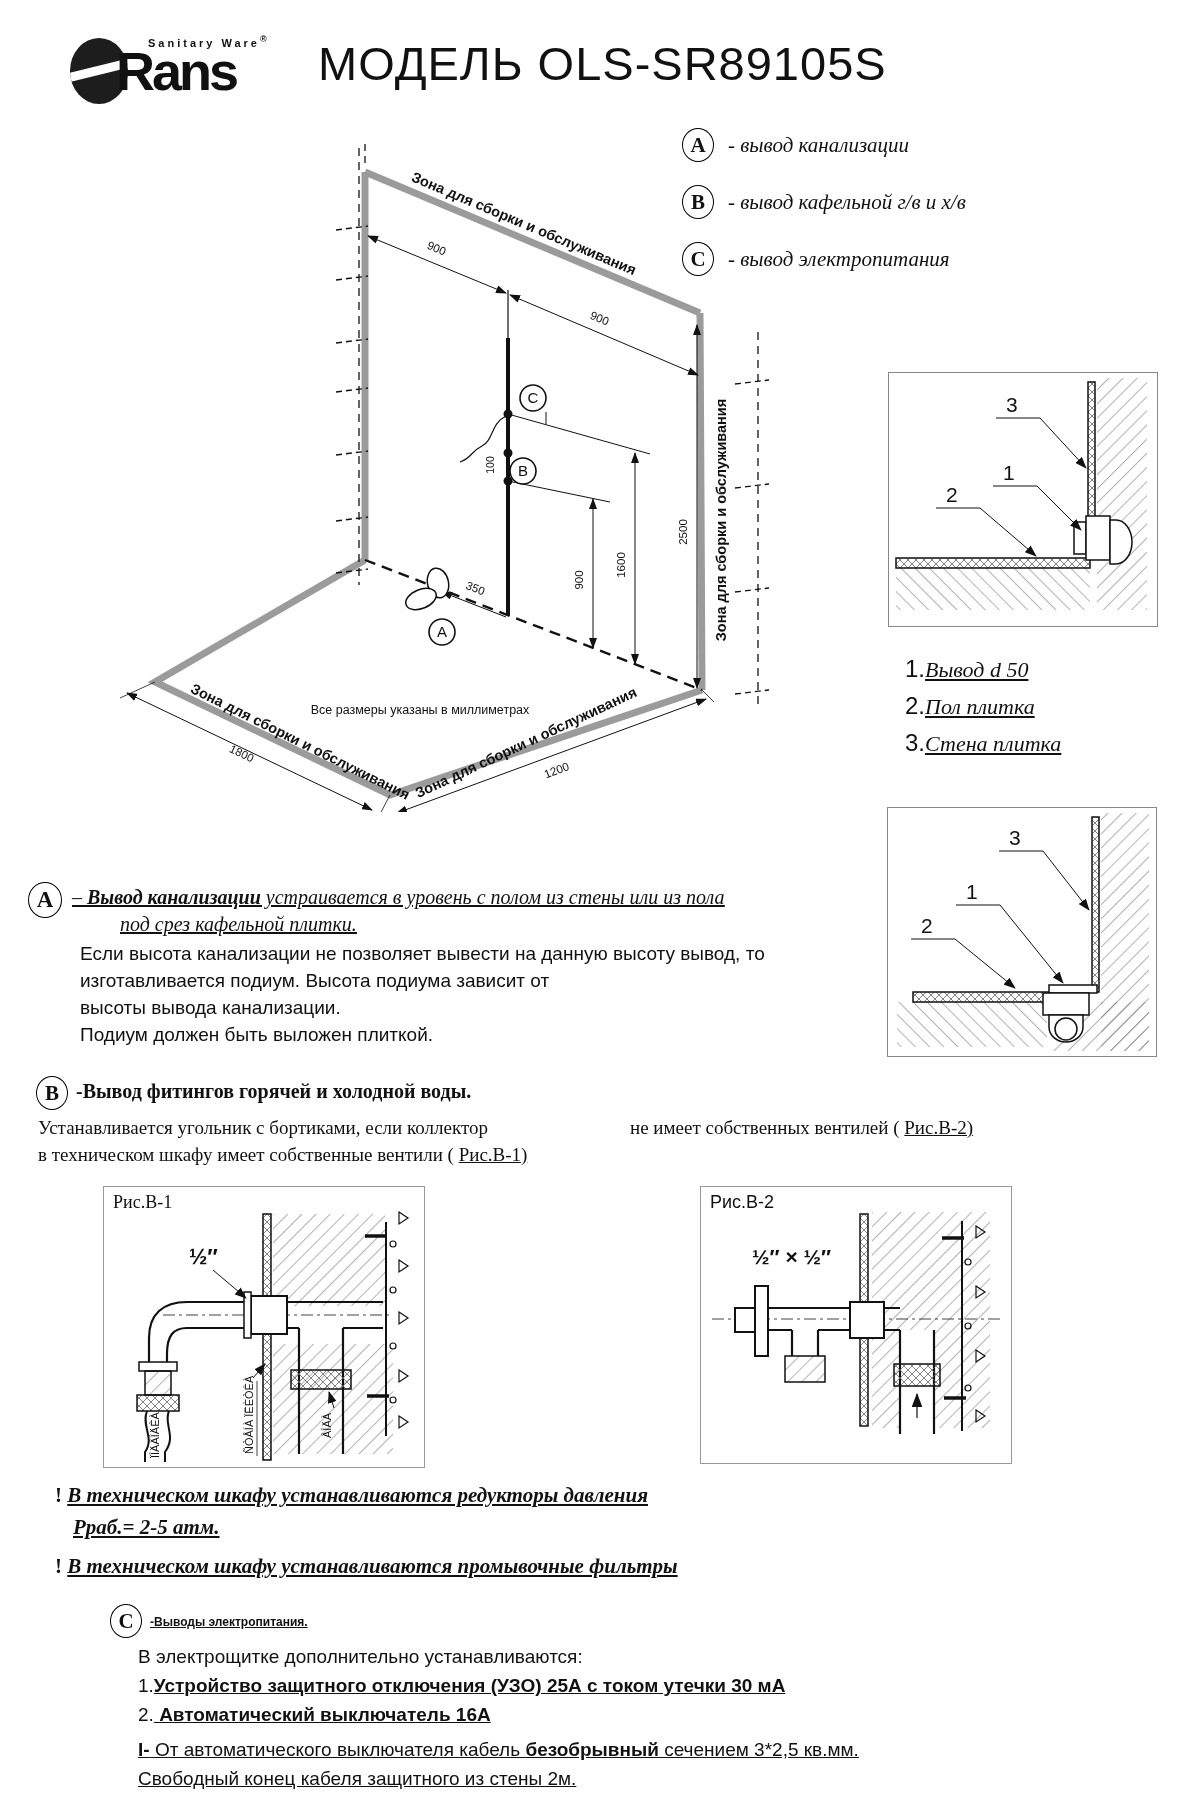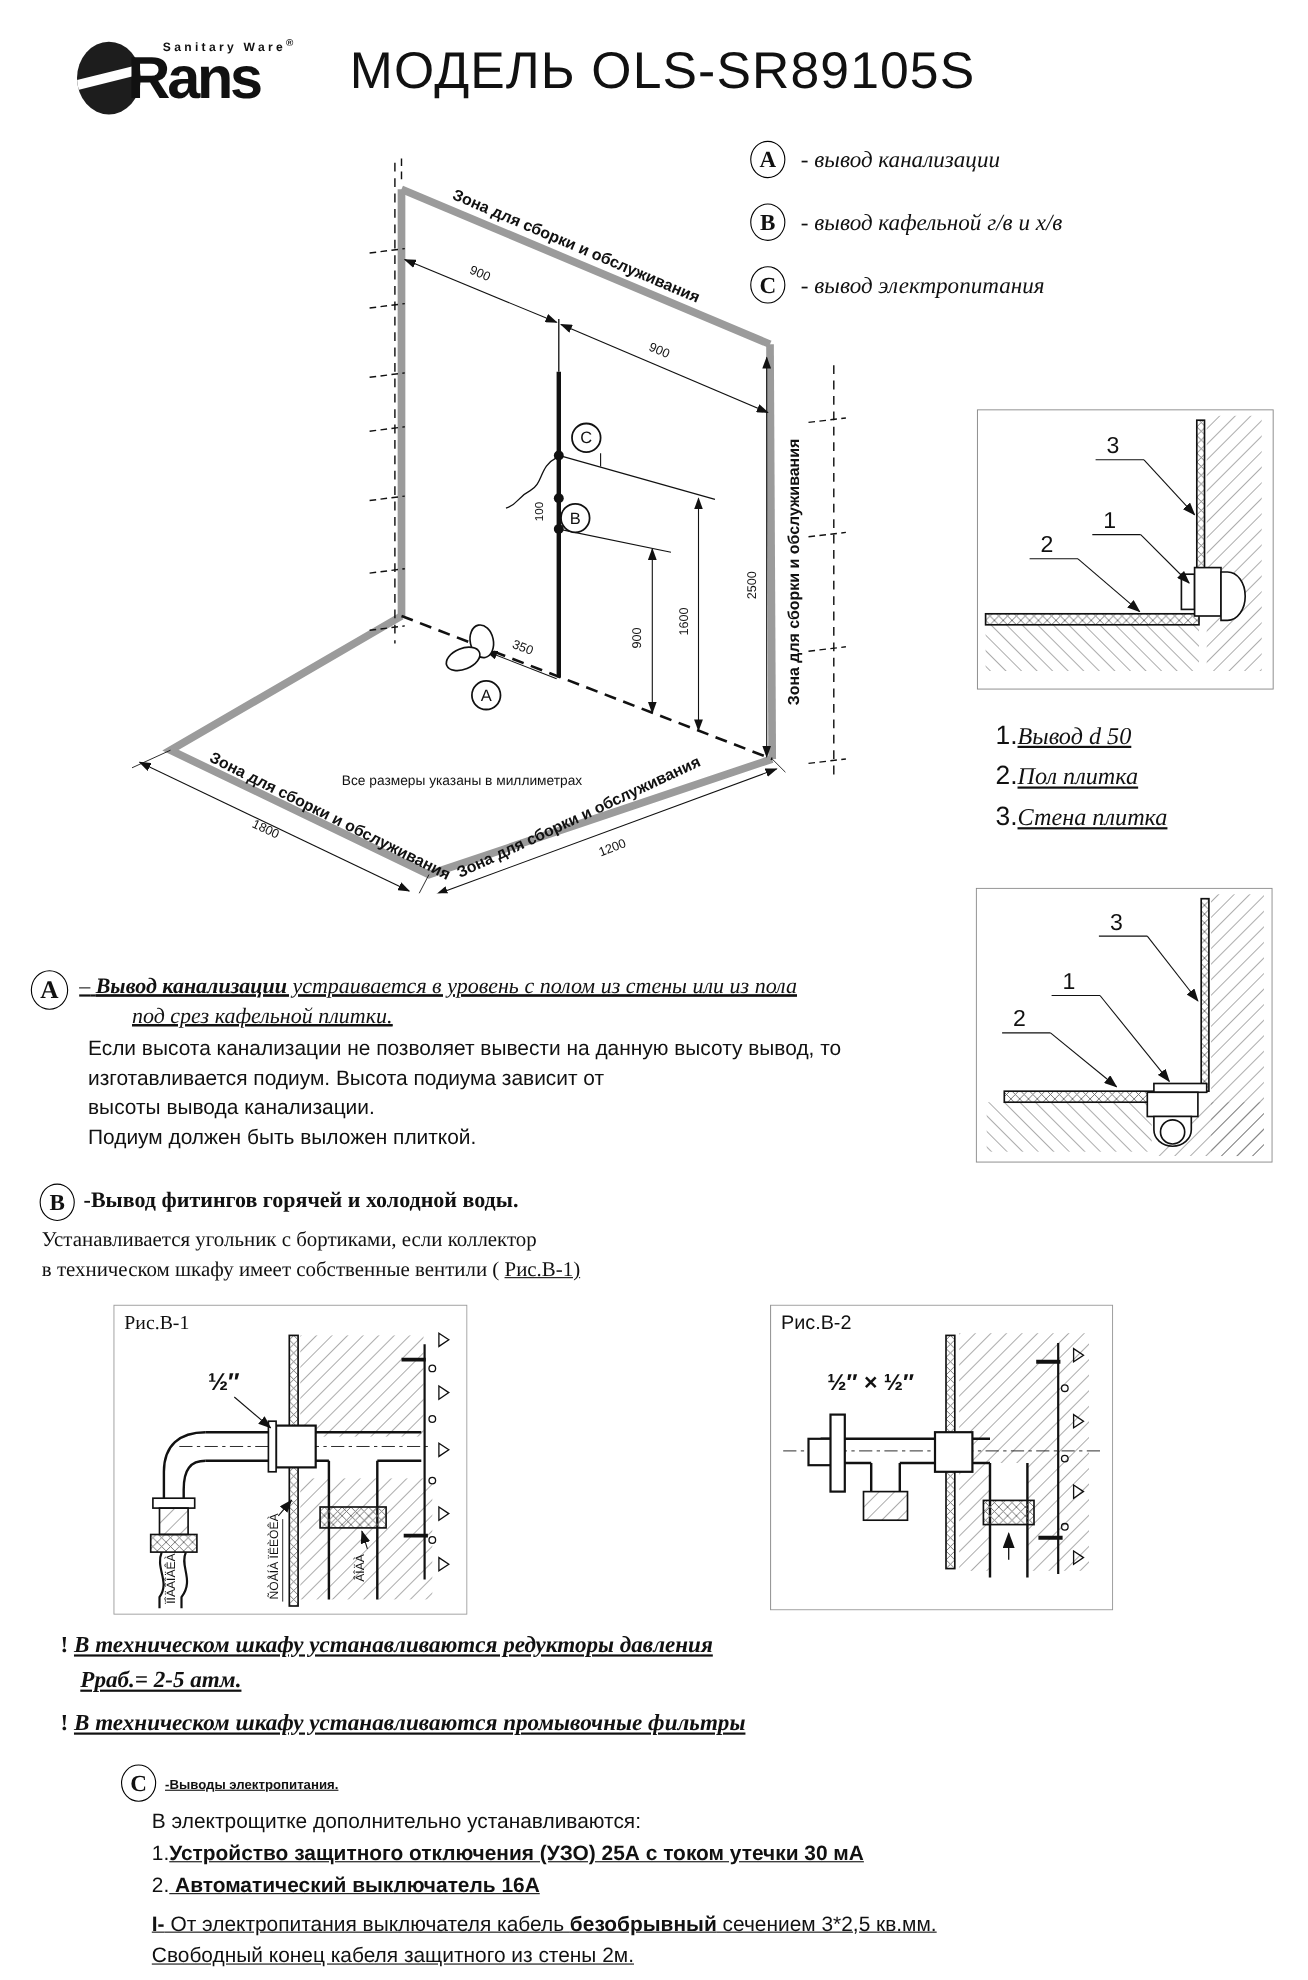--- a/index.html
+++ b/index.html
@@ -261,20 +261,21 @@
 </div>
 
 <div class="abs" style="left:30px;top:1076px;width:1130px;">
   <span class="keyc abs" style="left:6px;top:0;width:30px;height:32px;font-size:21px;">B</span>
   <b class="abs ser" style="left:46px;top:4px;font-size:20px;">-Вывод фитингов горячей и холодной воды.</b>
   <div class="abs btext" style="left:8px;top:38px;width:510px;">
     <div>Устанавливается угольник с бортиками,  если коллектор</div>
     <div><span>в техническом шкафу имеет собственные вентили ( </span><span class="u">Рис.В-1)</span></div>
   </div>
   <div class="abs btext" style="left:600px;top:38px;width:520px;">
+    <div><span>не имеет собственных вентилей ( </span><span class="u">Рис.В-2)</span></div>
   </div>
 </div>
 
 <svg class="abs" style="left:103px;top:1186px;" width="322" height="282" viewBox="0 0 322 282">
   <defs>
     <pattern id="hw3" width="10" height="10" patternUnits="userSpaceOnUse" patternTransform="rotate(45)">
         <line x1="0" y1="0" x2="0" y2="10" stroke="#666" stroke-width="1"></line>
       </pattern>
     <pattern id="tx3" width="8" height="8" patternUnits="userSpaceOnUse">
         <path d="M0,0 L8,8 M8,0 L0,8" stroke="#666" stroke-width="0.8"></path>
@@ -412,16 +413,16 @@
   <div class="warn" style="margin-top:14px;"><span style="text-decoration:none;font-style:normal;">!</span> <span class="u">В техническом шкафу устанавливаются промывочные фильтры</span></div>
 </div>
 
 <div class="abs" style="left:110px;top:1604px;width:1000px;">
   <span class="keyc abs" style="left:0;top:0;width:30px;height:32px;font-size:21px;">C</span>
   <b class="abs ctext u" style="left:40px;top:4px;font-size:12px;">-Выводы электропитания.</b>
   <div class="abs ctext" style="left:28px;top:38px;width:960px;">
     <div>В электрощитке дополнительно устанавливаются:</div>
     <div><span>1.</span><b class="u">Устройство защитного отключения (УЗО)  25А с током  утечки 30 мА</b></div>
     <div><span>2.</span><b class="u"> Автоматический выключатель 16А</b></div>
-    <div style="margin-top:6px;"><span class="u"><b>I-</b><span>  От электропитания выключателя  кабель </span><b>безобрывный</b><span> сечением 3*2,5 кв.мм.</span></span></div>
+    <div style="margin-top:6px;"><span class="u"><b>I-</b><span>  От автоматического выключателя  кабель </span><b>безобрывный</b><span> сечением 3*2,5 кв.мм.</span></span></div>
     <div class="u">Свободный конец кабеля защитного из стены 2м.</div>
   </div>
 </div>
 
 </body></html>

